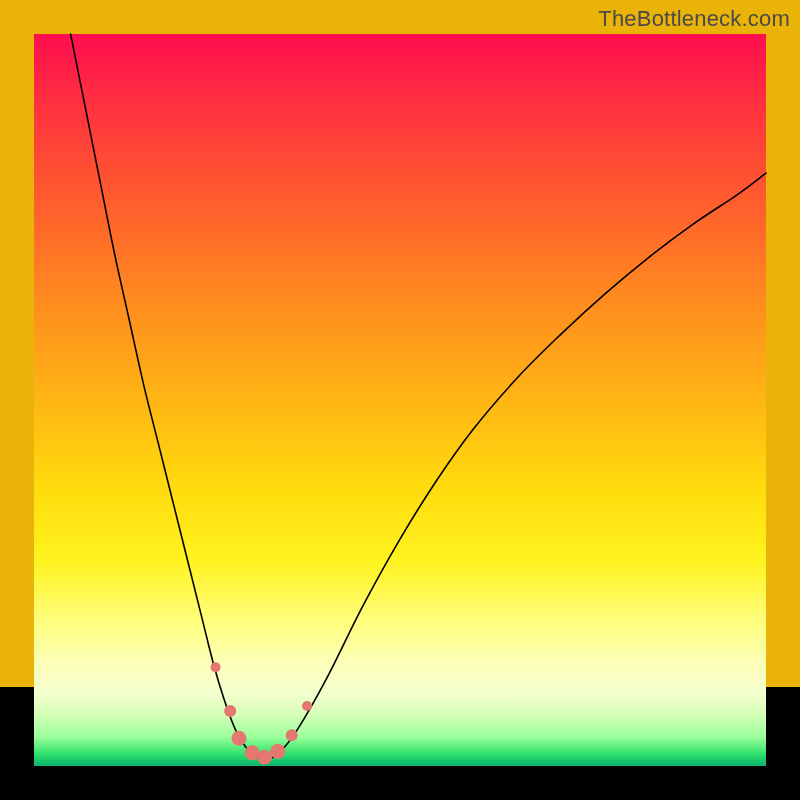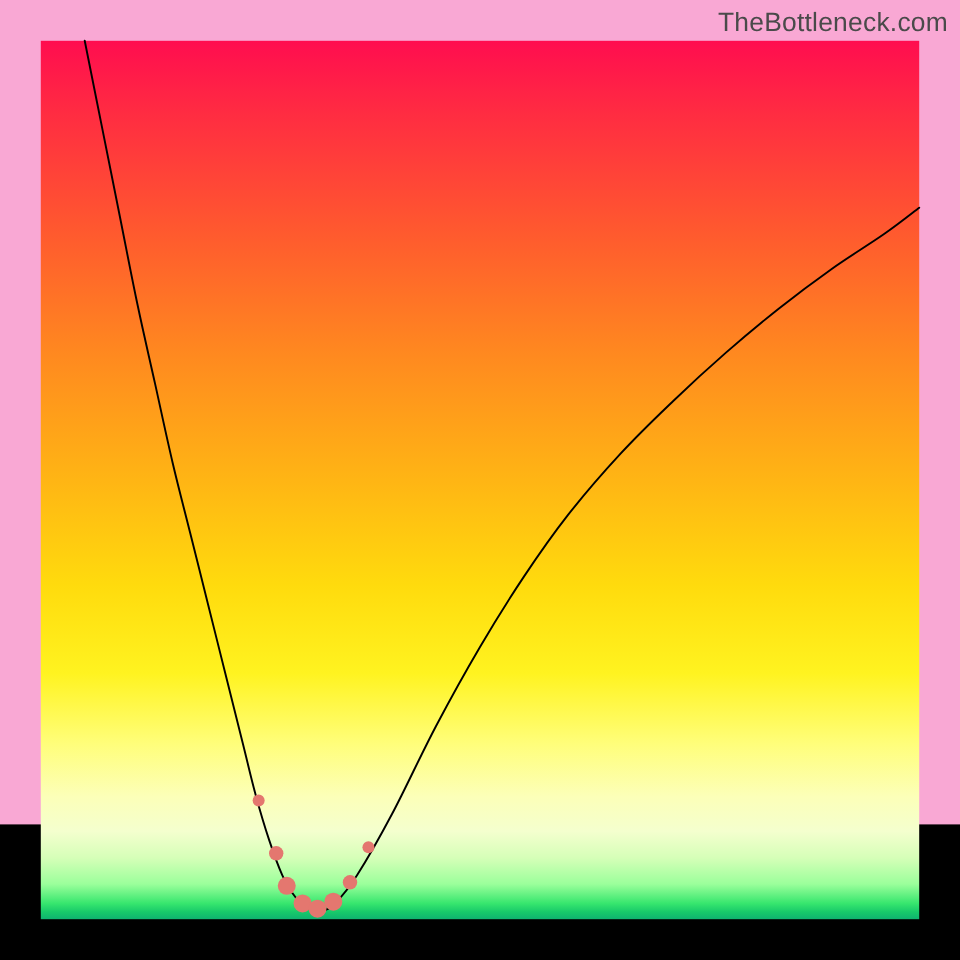--- a/index.html
+++ b/index.html
@@ -8,21 +8,21 @@
     width: 800px;
     height: 800px;
     overflow: hidden;
     font-family: Arial, Helvetica, sans-serif;
     background: #000;
   }
   .frame {
     position: relative;
     width: 800px;
     height: 687px;
-    background: #f9a8d4;
+    background: #eab308;
     text-align: right;
   }
   .plot-area {
     position: absolute;
     left: 34px;
     top: 34px;
     width: 732px;
     height: 732px;
     
     background: linear-gradient(

